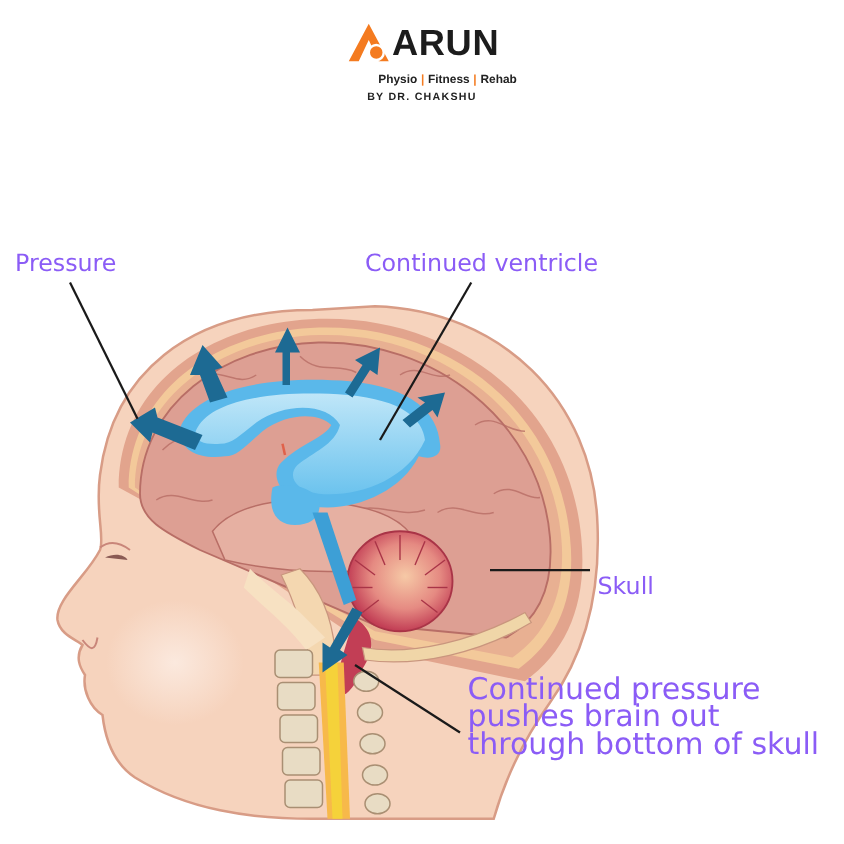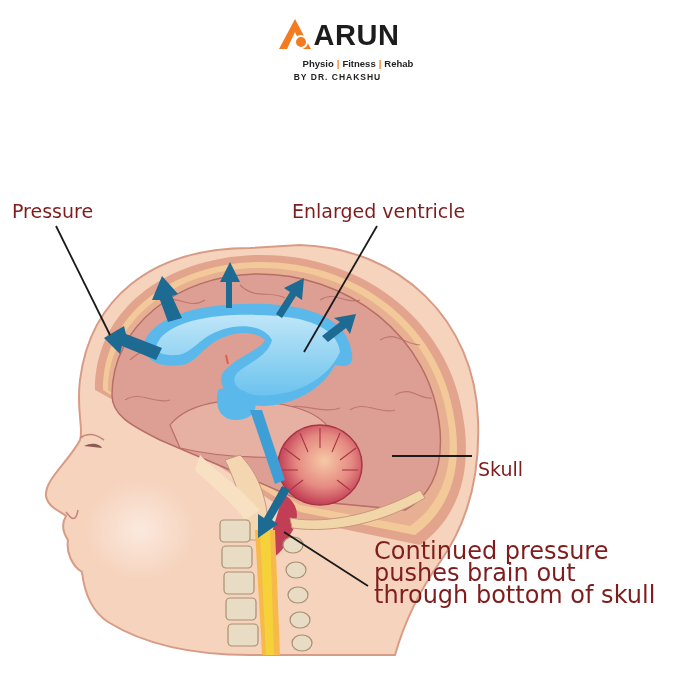--- a/index.html
+++ b/index.html
@@ -3,21 +3,21 @@
   <meta charset="utf-8">
   <style>
     html, body { margin:0; padding:0; background:#ffffff; }
     body { width:675px; height:675px; position:relative; overflow:hidden; font-family:"DejaVu Sans", sans-serif; }
     .logo { position:absolute; top:18px; left:0; width:675px; text-align:center; }
     .brand { font-family:"Liberation Sans", sans-serif; font-weight:700; font-size:29px; letter-spacing:0.5px; color:#1c1c1c; display:inline-flex; align-items:flex-end; line-height:1; }
     .brand svg { margin:0 2px; }
     .tagline { font-family:"Liberation Sans", sans-serif; font-size:9.5px; font-weight:700; color:#222; margin-top:4px;margin-left:41px; }
     .tagline .sep { color:#f47b20; margin:0 3px; }
     .byline { font-family:"Liberation Sans", sans-serif; font-size:8.5px; font-weight:700; letter-spacing:1px; color:#222; margin-top:3px; }
-    .label { position:absolute; font-family:"DejaVu Sans", sans-serif; color:#7f1d1d; font-size:19px; line-height:22px; white-space:nowrap; }
+    .label { position:absolute; font-family:"DejaVu Sans", sans-serif; color:#8b5cf6; font-size:19px; line-height:22px; white-space:nowrap; }
     #illus { position:absolute; left:0; top:0; }
   </style>
 </head>
 <body>
 
 <div class="logo">
   <div class="brand">
     <svg width="34" height="32" viewBox="0 0 34 32">
       <path d="M17 1 L33 31 L25 31 L17 14 L9 31 L1 31 Z" fill="#f47b20"></path>
       <circle cx="23" cy="24" r="6" fill="#f47b20" stroke="#fff" stroke-width="2"></circle>
@@ -149,19 +149,19 @@
 
   <g stroke="#1a1a1a" stroke-width="1.8" fill="none">
     <line x1="56" y1="226" x2="110" y2="335"></line>
     <line x1="377" y1="226" x2="304" y2="352"></line>
     <line x1="392" y1="456" x2="472" y2="456"></line>
     <line x1="284" y1="532" x2="368" y2="586"></line>
   </g>
 </svg>
 
 <div class="label" style="left:12px; top:200px;">Pressure</div>
-<div class="label" style="left:292px; top:200px;">Enlarged ventricle</div>
+<div class="label" style="left:292px; top:200px;">Continued ventricle</div>
 <div class="label" style="left:478px; top:458px;">Skull</div>
 <div class="label" style="left:374px; top:540px; font-size:24px;">
   <div>Continued pressure</div>
   <div>pushes brain out</div>
   <div>through bottom of skull</div>
 </div>
 
 </body></html>

